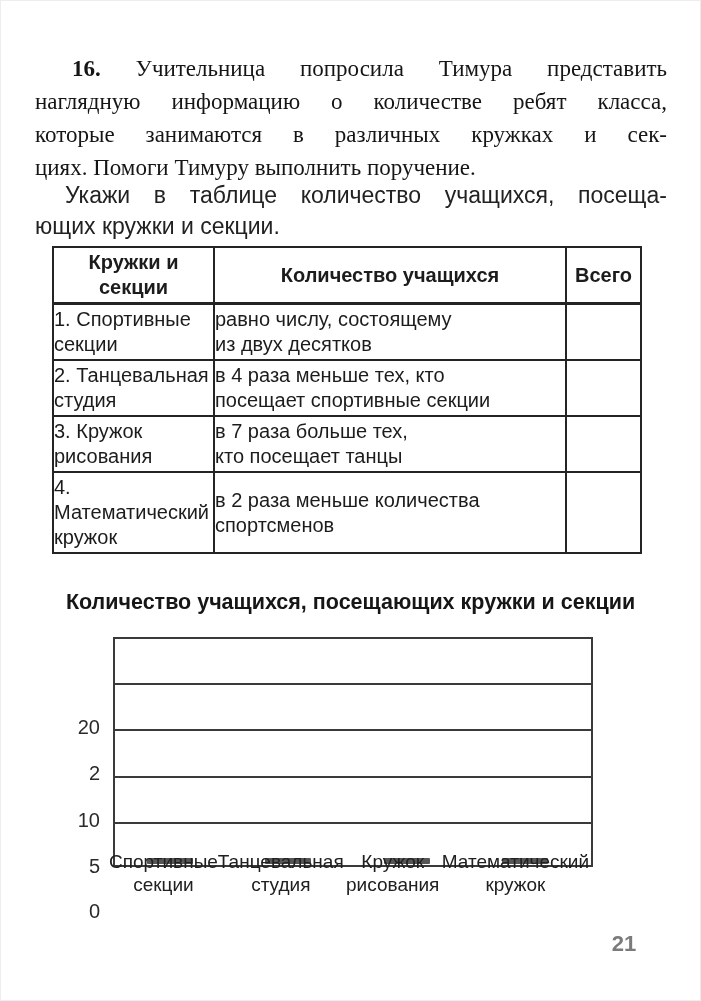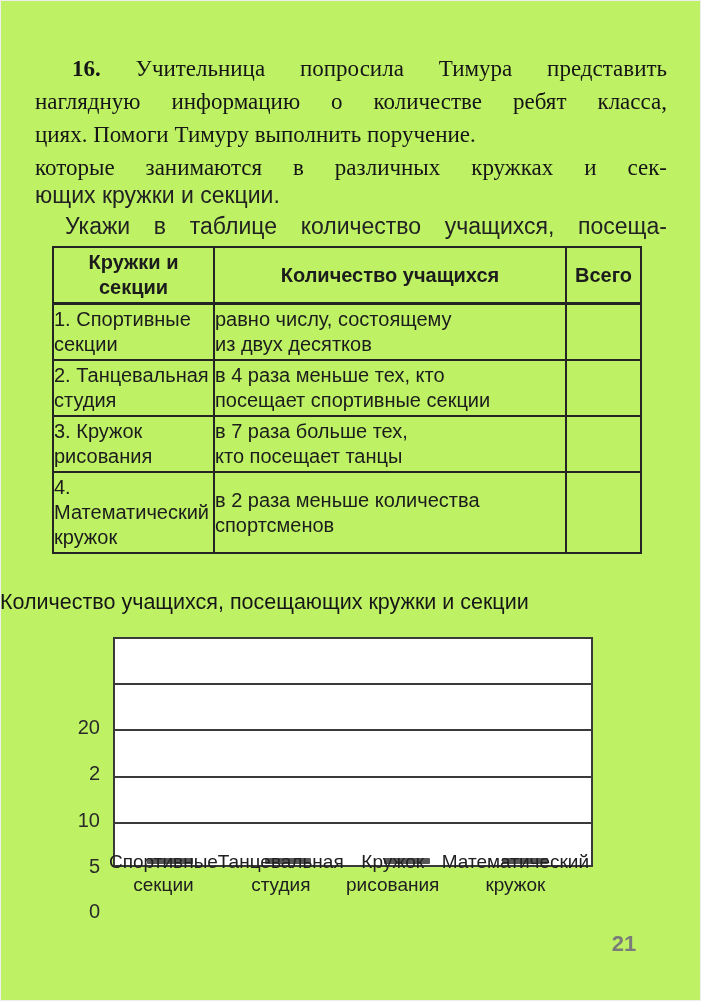--- a/index.html
+++ b/index.html
@@ -1,17 +1,17 @@
 <!DOCTYPE html>
 <html lang="ru"><head>
 <meta charset="utf-8">
 <style>
   html,body { margin:0; padding:0; background:#e9e9e9; }
   .page {
-    position:relative; width:701px; height:1001px; background:#bef264;
+    position:relative; width:701px; height:1001px; background:#ffffff;
     font-family:"Liberation Sans", sans-serif; color:#1e1e1e; overflow:hidden;
     margin:0 auto; box-shadow:0 0 0 1px #ededed inset;
   }
   
   .para { position:absolute; left:35px; width:632px; }
   .p1 { top:52px;  font-family:"Liberation Serif", serif; font-size:23px; line-height:33px; color:#151515; }
   .p2 { top:180px; font-size:23px; line-height:31px; color:#222; }
   .p3 { top:514px; font-size:23px; line-height:32px; color:#222; }
   .line { text-align:justify; text-align-last:justify; }
   .line.last { text-align:justify; text-align-last:left; }
@@ -30,22 +30,22 @@
     text-align:center; vertical-align:middle; border-bottom-width:3px;
   }
   table.task td {
     height:49px; padding:2px 0; vertical-align:middle; white-space:pre-line;
   }
   .col-name  { width:161px; }
   .col-cond  { width:352px; }
   .col-total { width:75px;  }
   
   .chart-title {
-    position:absolute; top:590px; left:0; width:701px; text-align:left;
-    font-size:21.5px; font-weight:normal; color:#161616;
+    position:absolute; top:590px; left:0; width:701px; text-align:center;
+    font-size:21.5px; font-weight:bold; color:#161616;
   }
   .plot {
     position:absolute; left:113px; top:637px; width:476px; height:226px;
     border:2px solid #3a3a3a; background:#fff;
   }
   .gridline { position:absolute; left:0; right:0; height:2px; background:#3a3a3a; }
   .g20 { top:44px; } .g15 { top:90px; } .g10 { top:137px; } .g5 { top:183px; }
   .stub { position:absolute; bottom:1px; height:6px; width:46px; background:#565656; border-radius:1px; }
   .s0 { left:32px; } .s1 { left:150px; } .s2 { left:269px; } .s3 { left:387px; }
   .ytick {
@@ -65,27 +65,27 @@
   }
 </style>
 </head>
 <body>
 
 <div class="page">
 
   <div class="para p1">
     <div class="line indent"><span class="pnum">16.</span><span> Учительница попросила Тимура представить</span></div>
     <div class="line">наглядную информацию о количестве ребят класса,</div>
+    <div class="line">которые занимаются в различных кружках и сек-</div>
     <div class="line last">циях. Помоги Тимуру выполнить поручение.</div>
-    <div class="line">которые занимаются в различных кружках и сек-</div>
   </div>
 
   <div class="para p2">
+    <div class="line indent-sm">Укажи в таблице количество учащихся, посеща-</div>
     <div class="line last">ющих кружки и секции.</div>
-    <div class="line indent-sm">Укажи в таблице количество учащихся, посеща-</div>
   </div>
 
   <table class="task">
     <colgroup>
         <col class="col-name">
         <col class="col-cond">
         <col class="col-total">
       </colgroup>
     <thead>
       <tr>

